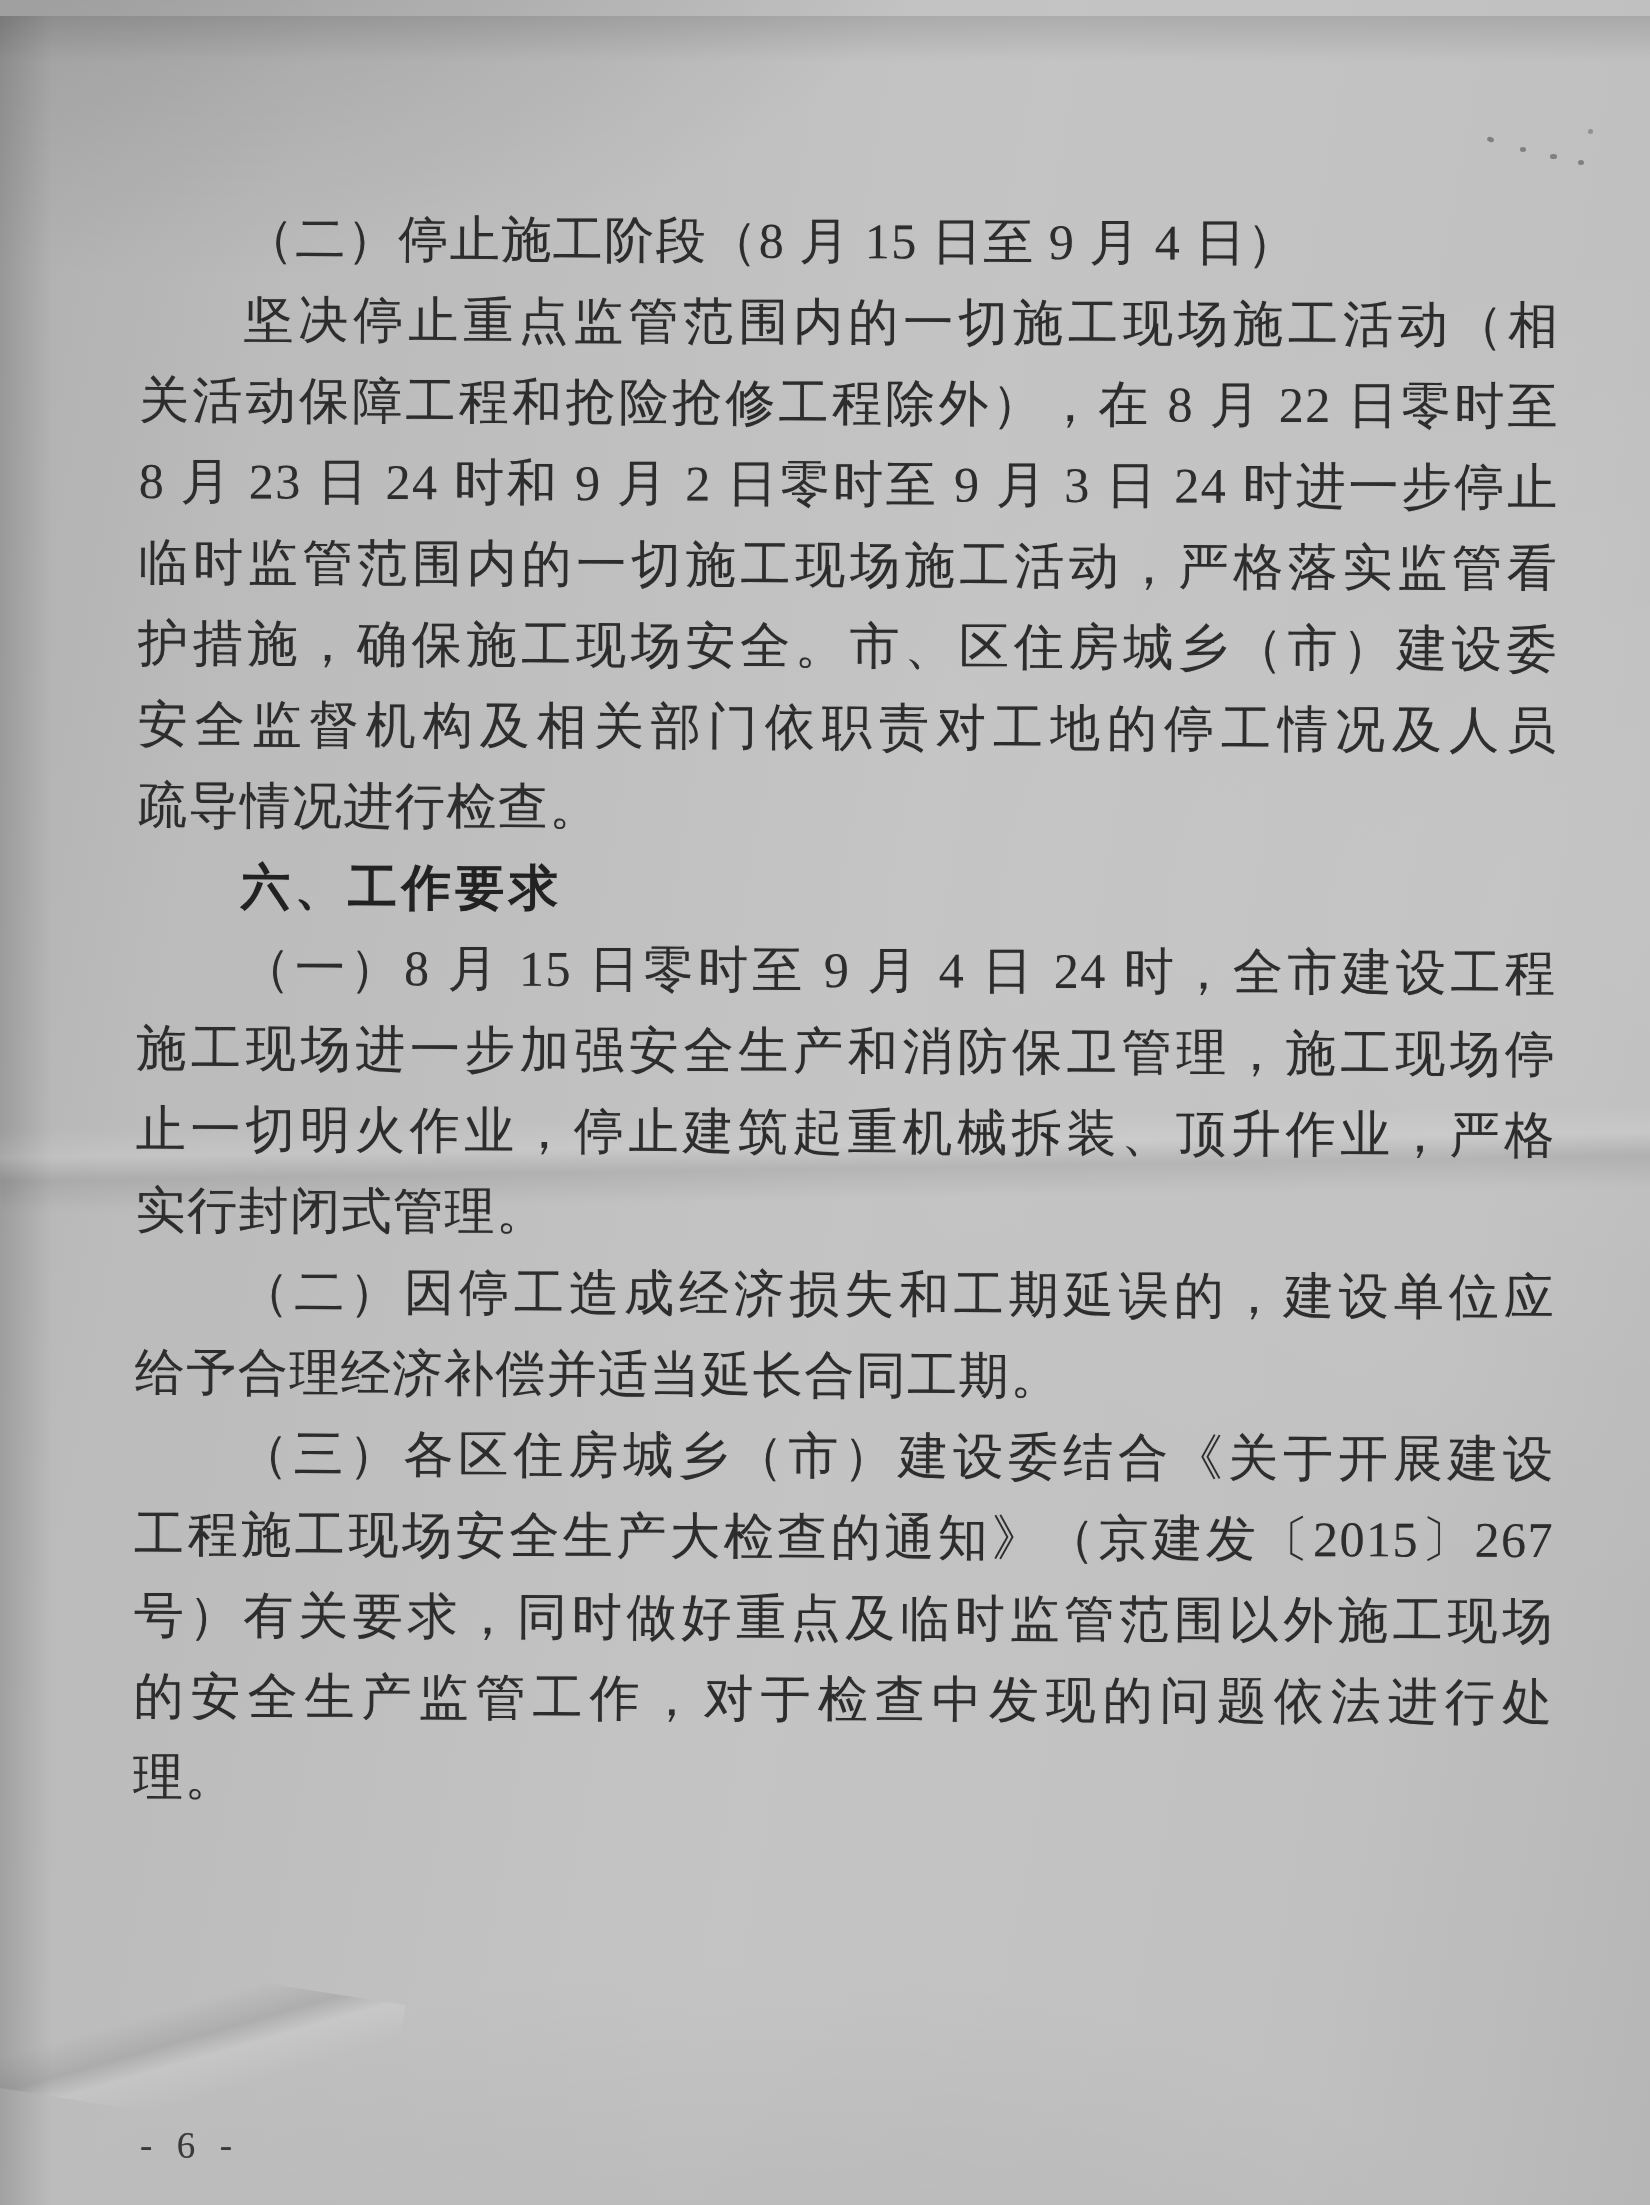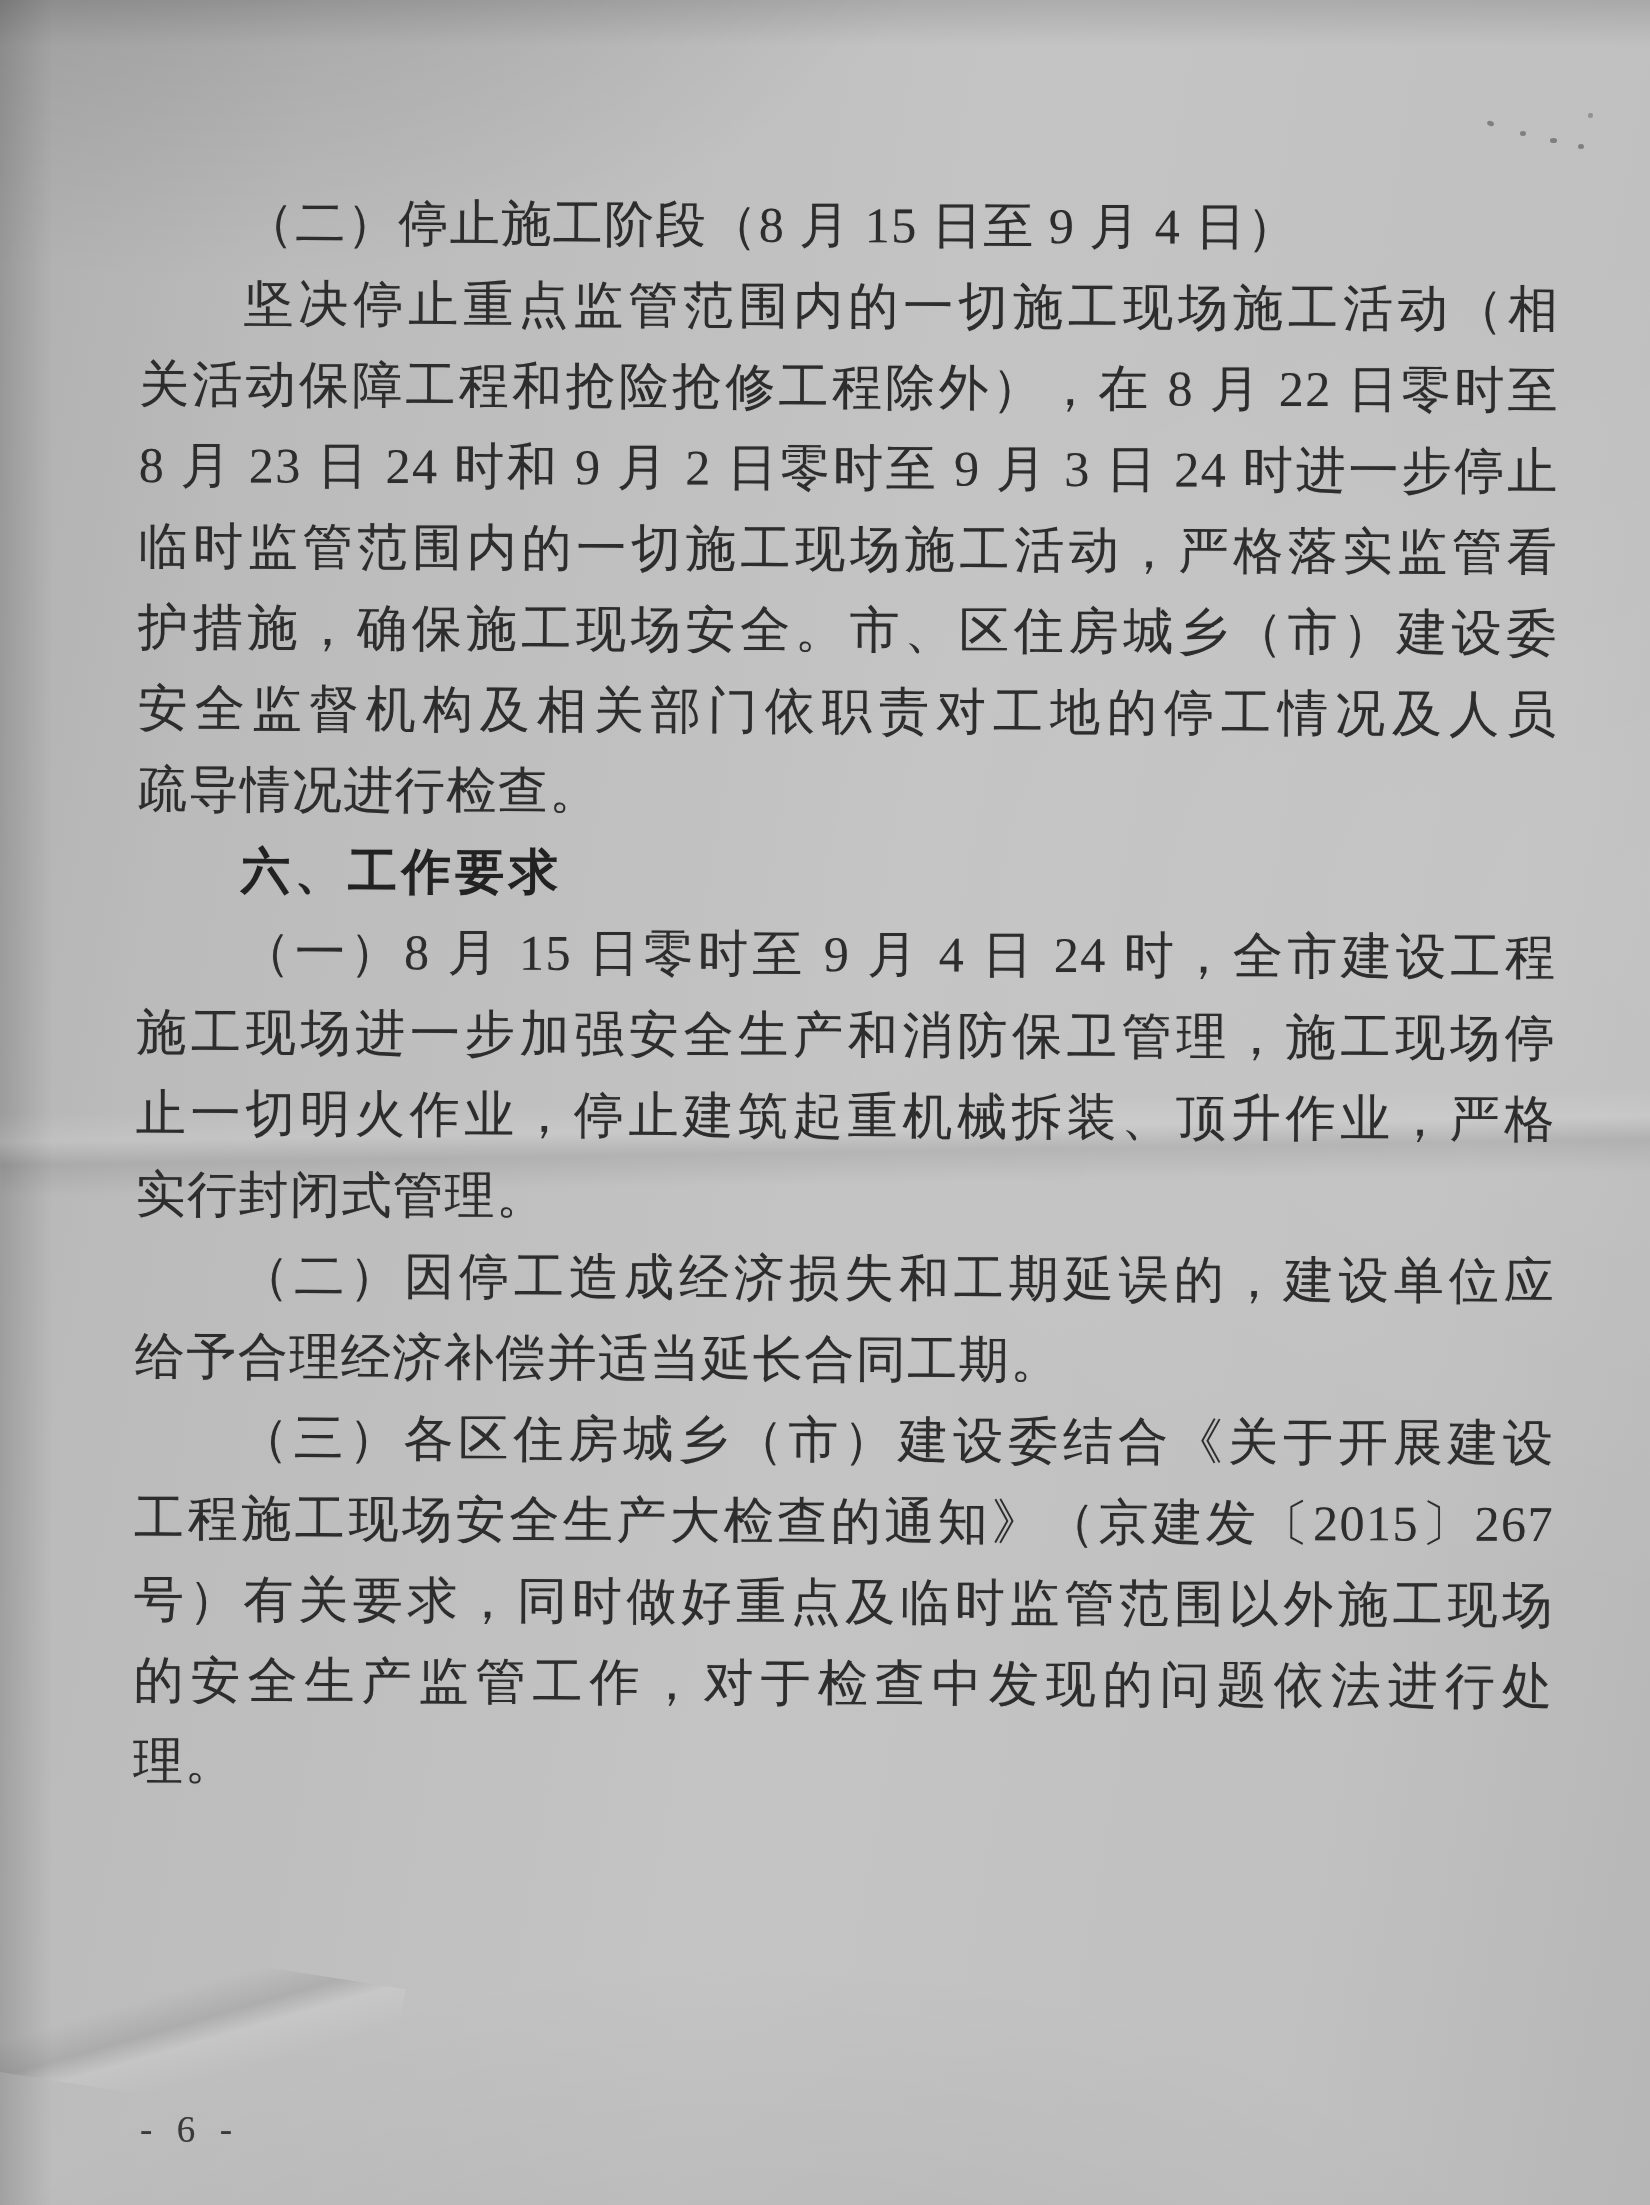--- a/index.html
+++ b/index.html
@@ -14,20 +14,21 @@
     font-family: "Liberation Serif", "DejaVu Serif", serif;
     background:
       radial-gradient(1298px 764px at 12% -8%, rgba(0,0,0,0.16), transparent 60%),
       radial-gradient(1680px 1145px at 108% 42%, rgba(255,255,255,0.10), transparent 62%),
       radial-gradient(1451px 993px at 45% 118%, rgba(0,0,0,0.10), transparent 65%),
       linear-gradient(100deg, #aeaeae 0%, #bbbbbb 16%, #c4c4c4 52%, #c0c0c0 82%, #b6b6b6 100%);
   }
   .scan-page {
     position: absolute;
     inset: 0;
+    margin-top: 16px;
   }
   .crease-mid {
     position: absolute;
     left: 0;
     top: 1100px;
     width: 103%;
     height: 84px;
     background: linear-gradient(180deg,
       transparent 0%,
       rgba(255,255,255,0.12) 34%,

